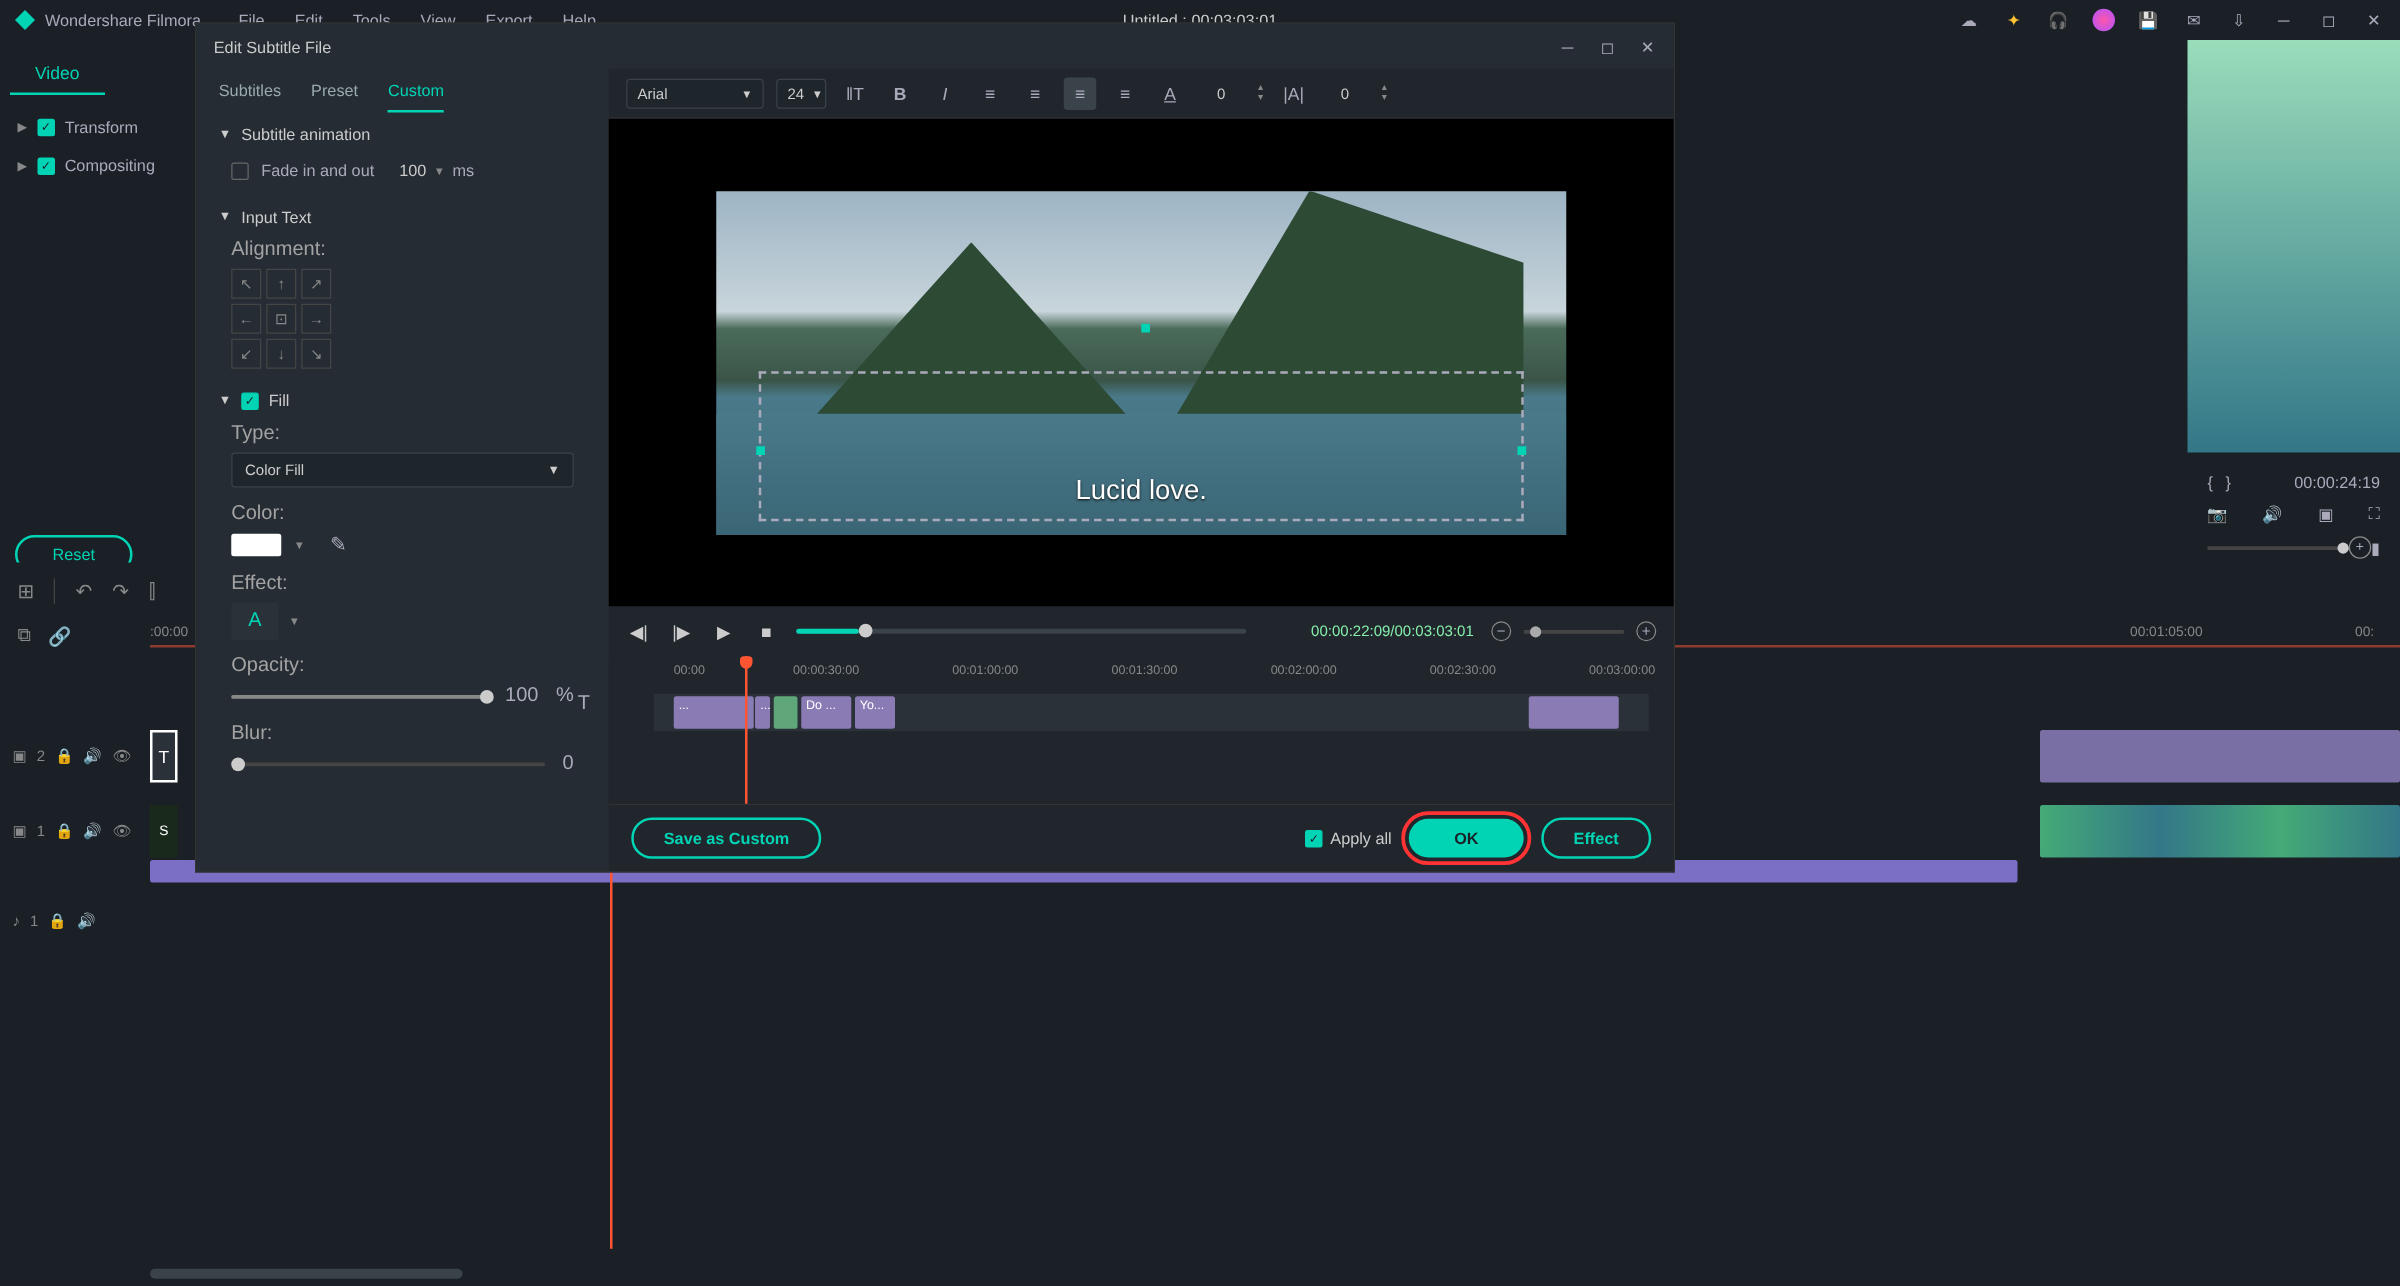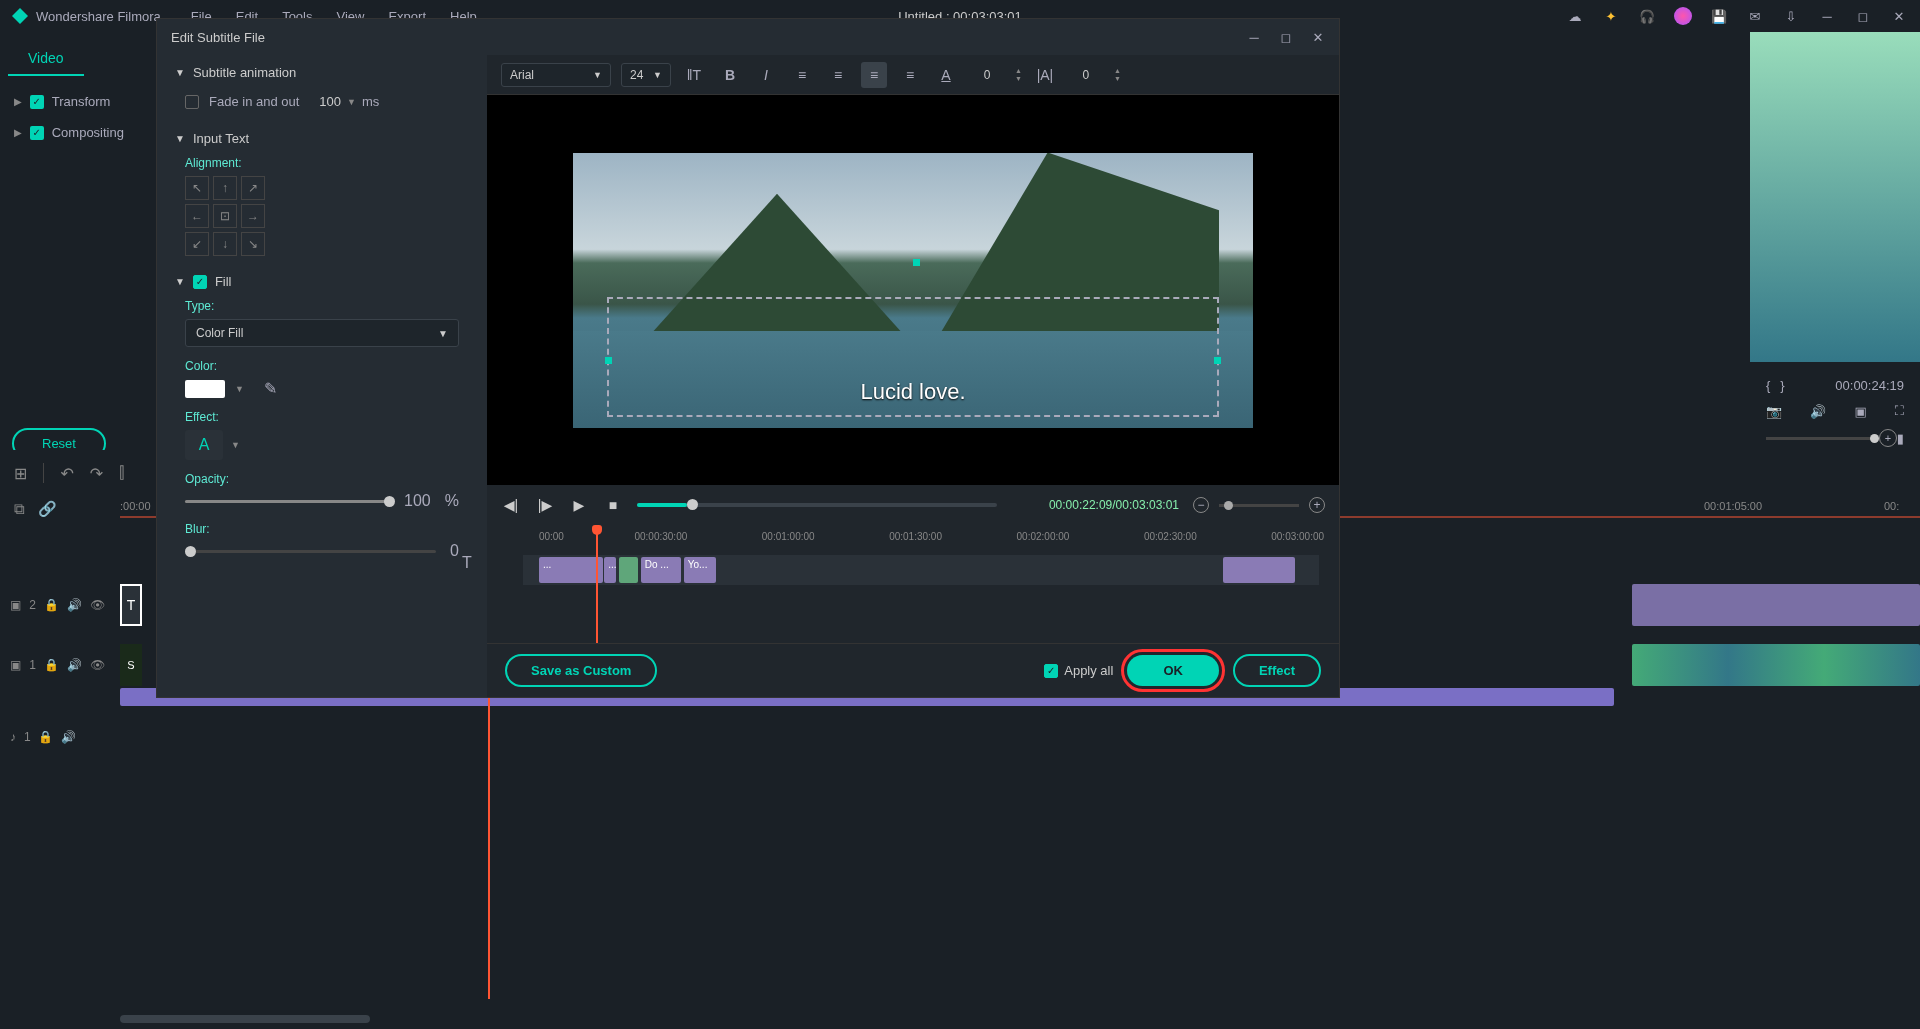--- a/index.html
+++ b/index.html
@@ -42,21 +42,21 @@
 .section { margin-bottom: 18px; }
 .sec-header { display: flex; align-items: center; gap: 8px; font-size: 13px; color: #ccc; margin-bottom: 10px; cursor: pointer; }
 .sec-caret { font-size: 10px; }
 .sec-row { display: flex; align-items: center; gap: 10px; font-size: 13px; color: #aab; padding: 4px 10px; }
 .checkbox { width: 14px; height: 14px; border: 1px solid #666; border-radius: 2px; cursor: pointer; display:flex;align-items:center;justify-content:center;font-size:10px;color:#1a2026; }
 .checkbox.checked { background: #00d4b5; border-color: #00d4b5; }
 .ms-input { display: flex; align-items: center; gap: 6px; }
 .num-val { color: #ccc; }
 .alignment-grid { display: grid; grid-template-columns: repeat(3, 24px); gap: 4px; margin-top: 6px; margin-left: 10px; }
 .align-cell { width: 24px; height: 24px; border: 1px solid #444; display: flex; align-items: center; justify-content: center; cursor: pointer; font-size: 12px; color: #888; }
-.field-label { font-size: 12px; color: #5eead4; margin-bottom: 6px; margin-left: 10px; }
+.field-label { font-size: 16px; color: #a3a3a3; margin-bottom: 6px; margin-left: 10px; }
 .select-box { background: #1e252b; border: 1px solid #3a424a; border-radius: 3px; padding: 6px 10px; font-size: 12px; color: #ccc; display: flex; justify-content: space-between; align-items: center; margin: 0 10px 12px; cursor: pointer; }
 .color-row { display: flex; align-items: center; gap: 10px; margin: 0 10px 12px; }
 .color-swatch { width: 40px; height: 18px; background: #fff; border-radius: 2px; cursor: pointer; }
 .effect-A { width: 38px; height: 30px; background: #2a3138; display: flex; align-items: center; justify-content: center; color: #00d4b5; font-size: 16px; border-radius: 3px; cursor: pointer; margin: 0 10px 12px; }
 .slider-row { display: flex; align-items: center; gap: 14px; margin: 0 10px 12px; }
 .slider { flex: 1; height: 3px; background: #444; position: relative; border-radius: 2px; }
 .slider-fill { position: absolute; left: 0; top: 0; height: 100%; background: #888; border-radius: 2px; }
 .slider-thumb { position: absolute; top: -4px; width: 11px; height: 11px; background: #ccc; border-radius: 50%; cursor: pointer; }
 
 
@@ -262,20 +262,25 @@
     <span>Edit Subtitle File</span>
     <div class="modal-controls">
       <div class="modal-ctrl">─</div>
       <div class="modal-ctrl">◻</div>
       <div class="modal-ctrl">✕</div>
     </div>
   </div>
   <div class="modal-body">
 
     <div class="mod-left">
+      <div class="tabs-row">
+        <span class="tab">Subtitles</span>
+        <span class="tab">Preset</span>
+        <span class="tab active">Custom</span>
+      </div>
       <div class="panel-scroll">
 
         <div class="section">
           <div class="sec-header">
             <span class="sec-caret">▼</span>
             <span>Subtitle animation</span>
           </div>
           <div class="sec-row">
             <div class="checkbox"></div>
             <span>Fade in and out</span>
@@ -347,21 +352,21 @@
         </div>
       </div>
     </div>
 
     <div class="mod-right">
       <div class="toolbar">
         <div class="tool-select" style="width:110px">
           <span>Arial</span>
           <span style="margin-left:auto;font-size:9px">▼</span>
         </div>
-        <div class="tool-select" style="width:50px">
+        <div class="tool-select" style="width:40px">
           <span>24</span>
           <span style="margin-left:auto;font-size:9px">▼</span>
         </div>
         <div class="tool-btn">‖T</div>
         <div class="tool-btn">
             <b>B</b>
           </div>
         <div class="tool-btn">
             <i>I</i>
           </div>

